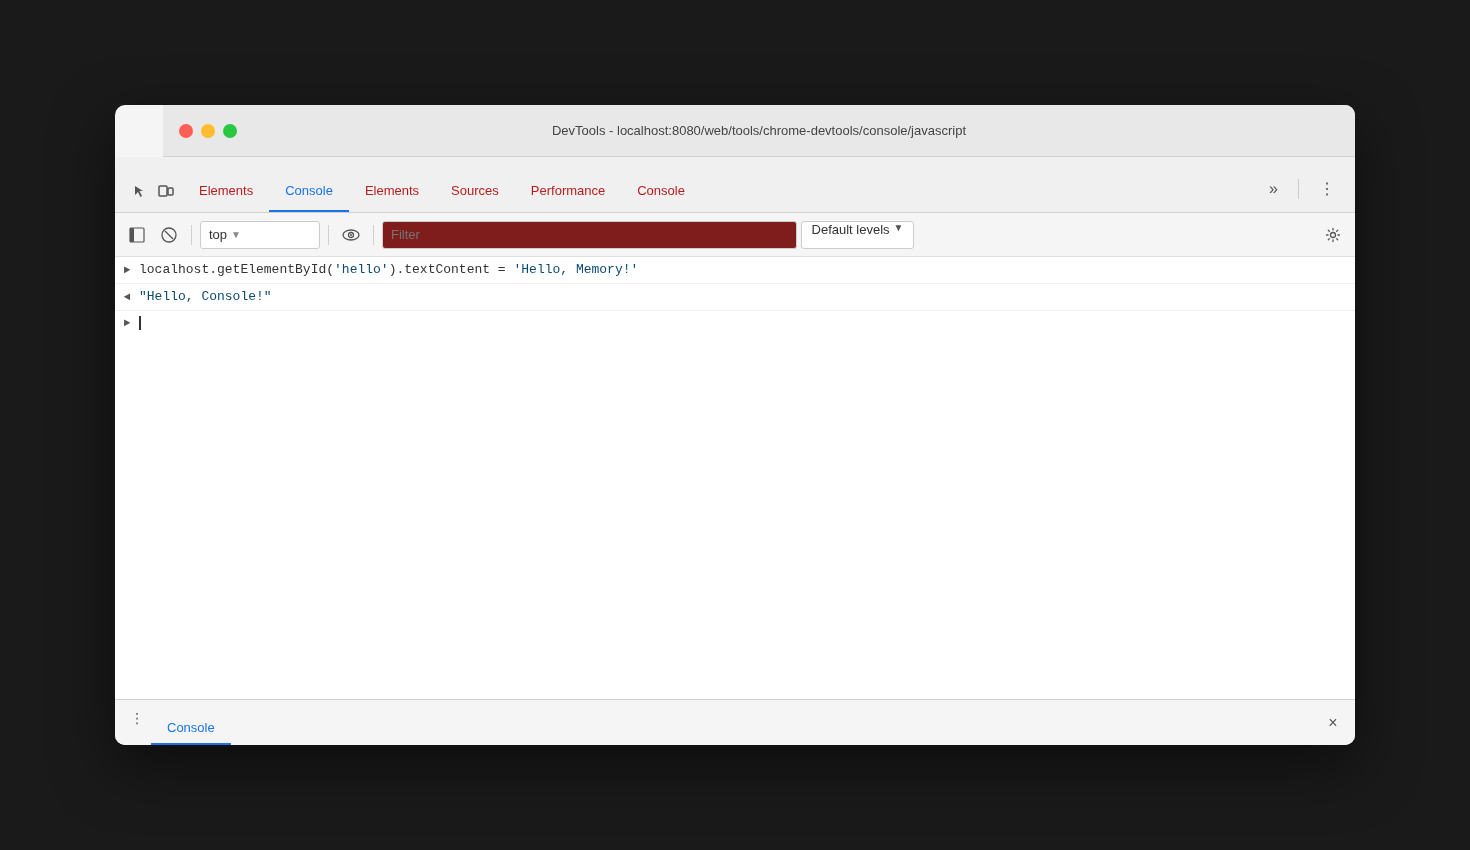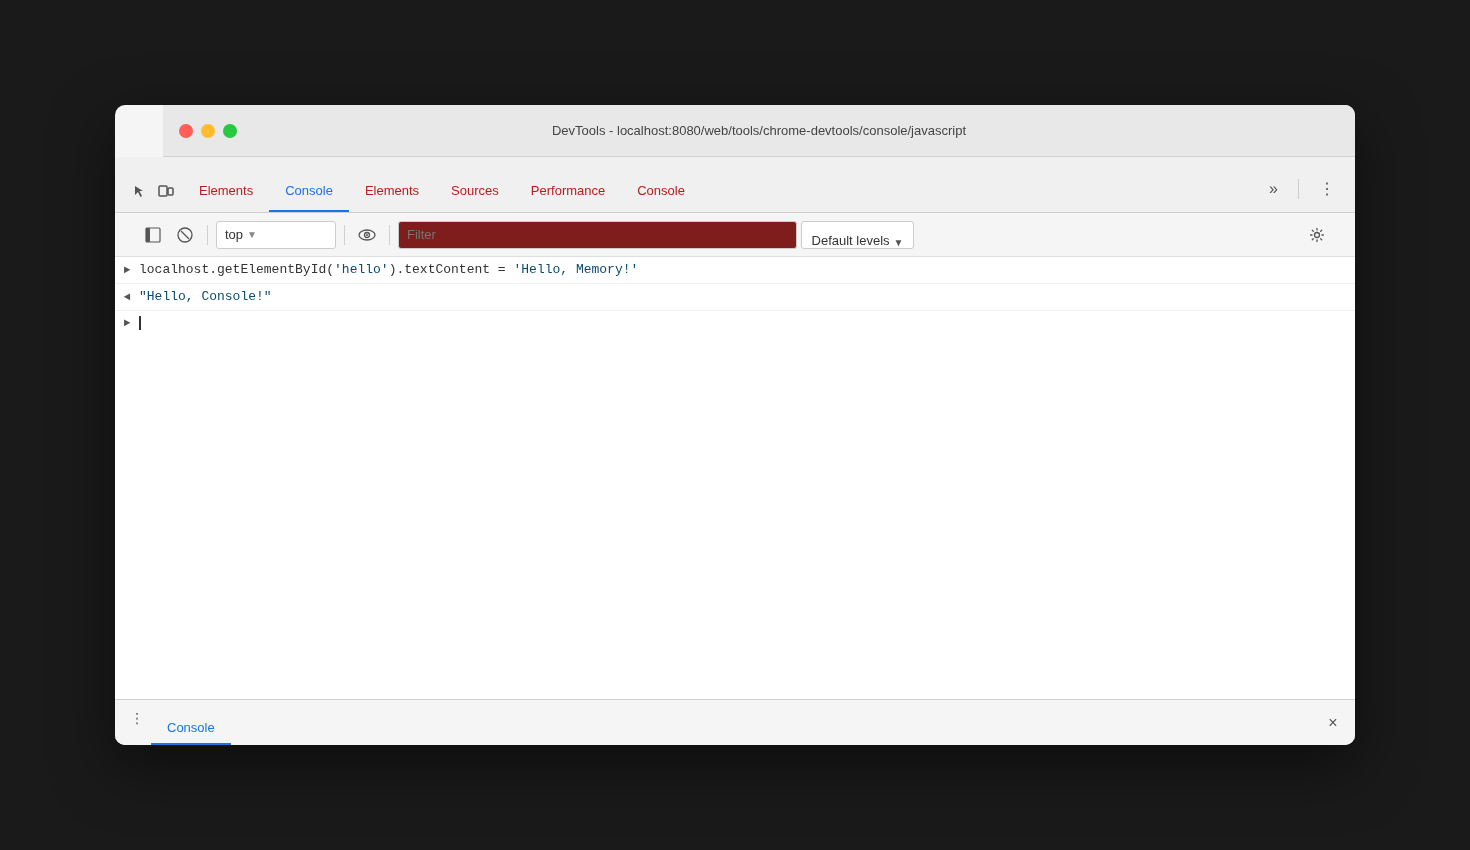--- a/index.html
+++ b/index.html
@@ -127,21 +127,21 @@
       cursor: pointer;
       padding: 2px 4px;
     }
 
     
     .toolbar {
       background: #f5f5f5;
       height: 44px;
       display: flex;
       align-items: center;
-      padding: 0 24px;
+      padding: 0 8px;
       border-bottom: 1px solid #e0e0e0;
       flex-shrink: 0;
       gap: 4px;
     }
 
     .toolbar-btn {
       width: 28px;
       height: 28px;
       display: flex;
       align-items: center;
@@ -196,21 +196,21 @@
       border-radius: 3px;
       padding: 0 8px;
       font-size: 13px;
       background: #7f1d1d;
       color: #999;
       outline: none;
     }
 
     .levels-btn {
       display: flex;
-      align-items: flex-end;
+      align-items: flex-start;
       height: 28px;
       padding: 0 10px;
       border: 1px solid #ccc;
       border-radius: 3px;
       background: white;
       cursor: pointer;
       font-size: 13px;
       color: #333;
       gap: 4px;
       white-space: nowrap;

